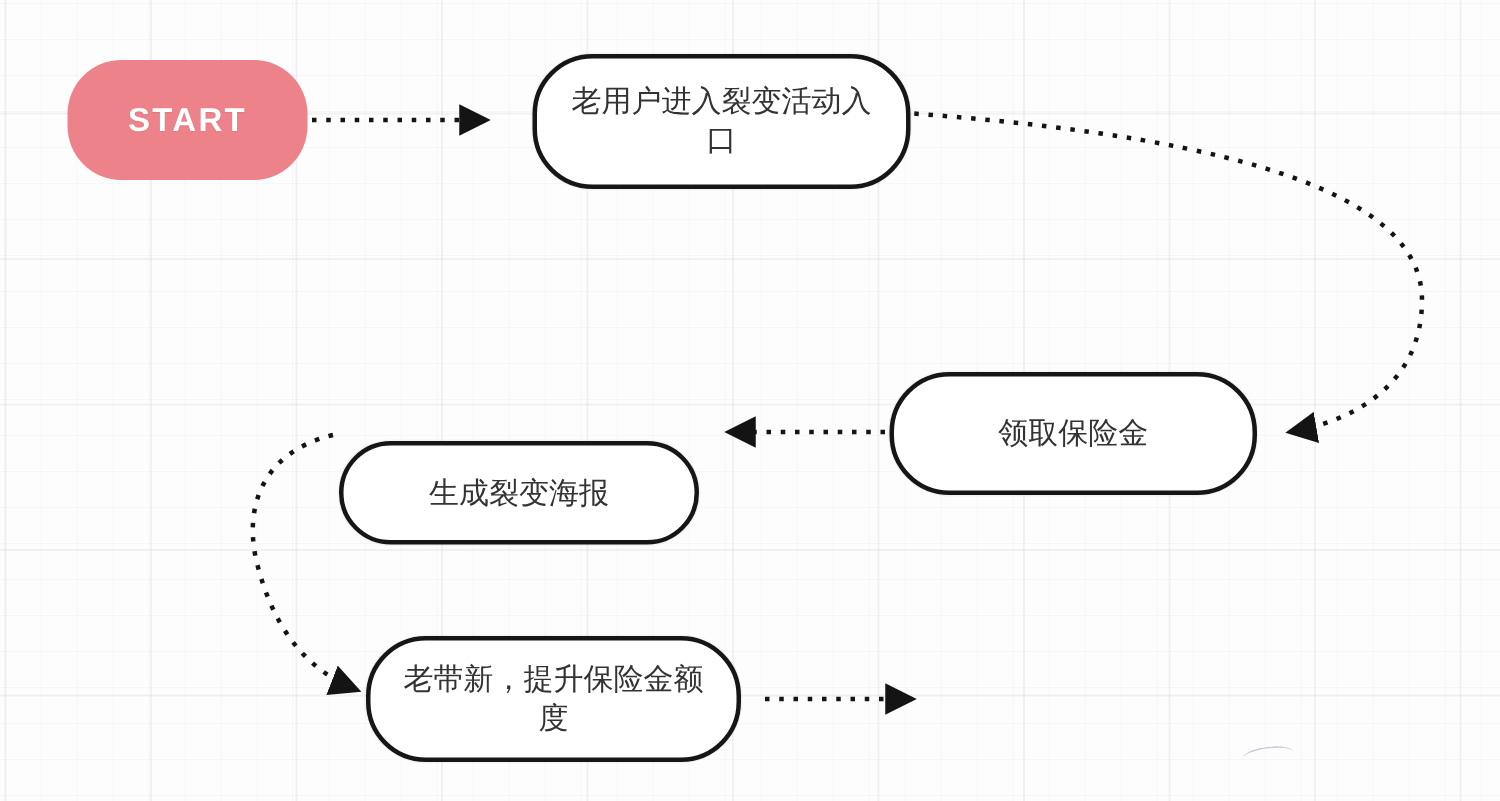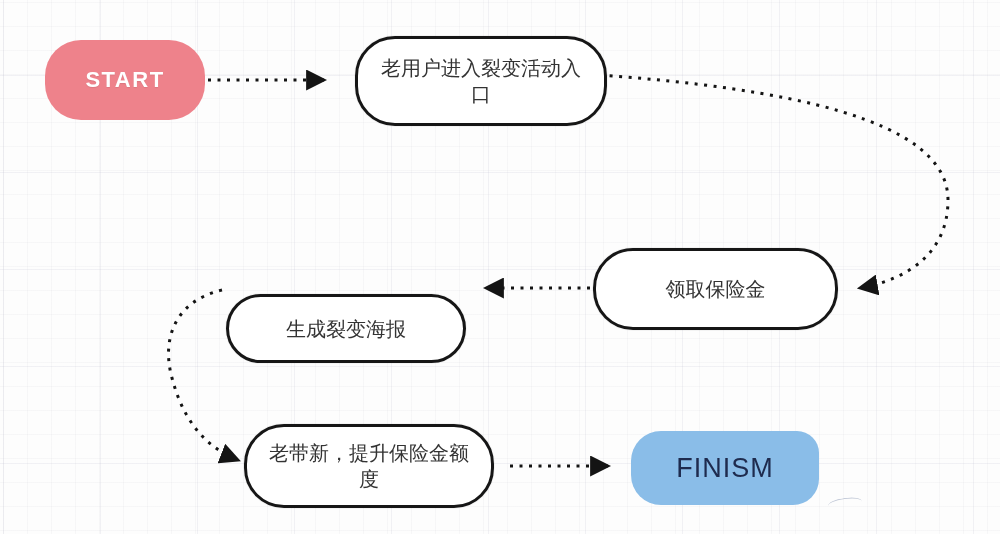--- a/index.html
+++ b/index.html
@@ -108,19 +108,16 @@
   </div>
 
   <div class="node node-outline" style="left:226px; top:264px; width:240px; height:69px;margin-top:30px;">
     <span class="label">生成裂变海报</span>
   </div>
 
   <div class="node node-outline" style="left:244px; top:424px; width:250px; height:84px;">
     <span class="label">老带新，提升保险金额度</span>
   </div>
 
-  <div class="node node-finish" style="left:631px; top:431px; width:188px; height:74px;">
-    <span class="label">FINISM</span>
-  </div>
 
   <div class="scribble"></div>
 
 </div>
 
 </body></html>

